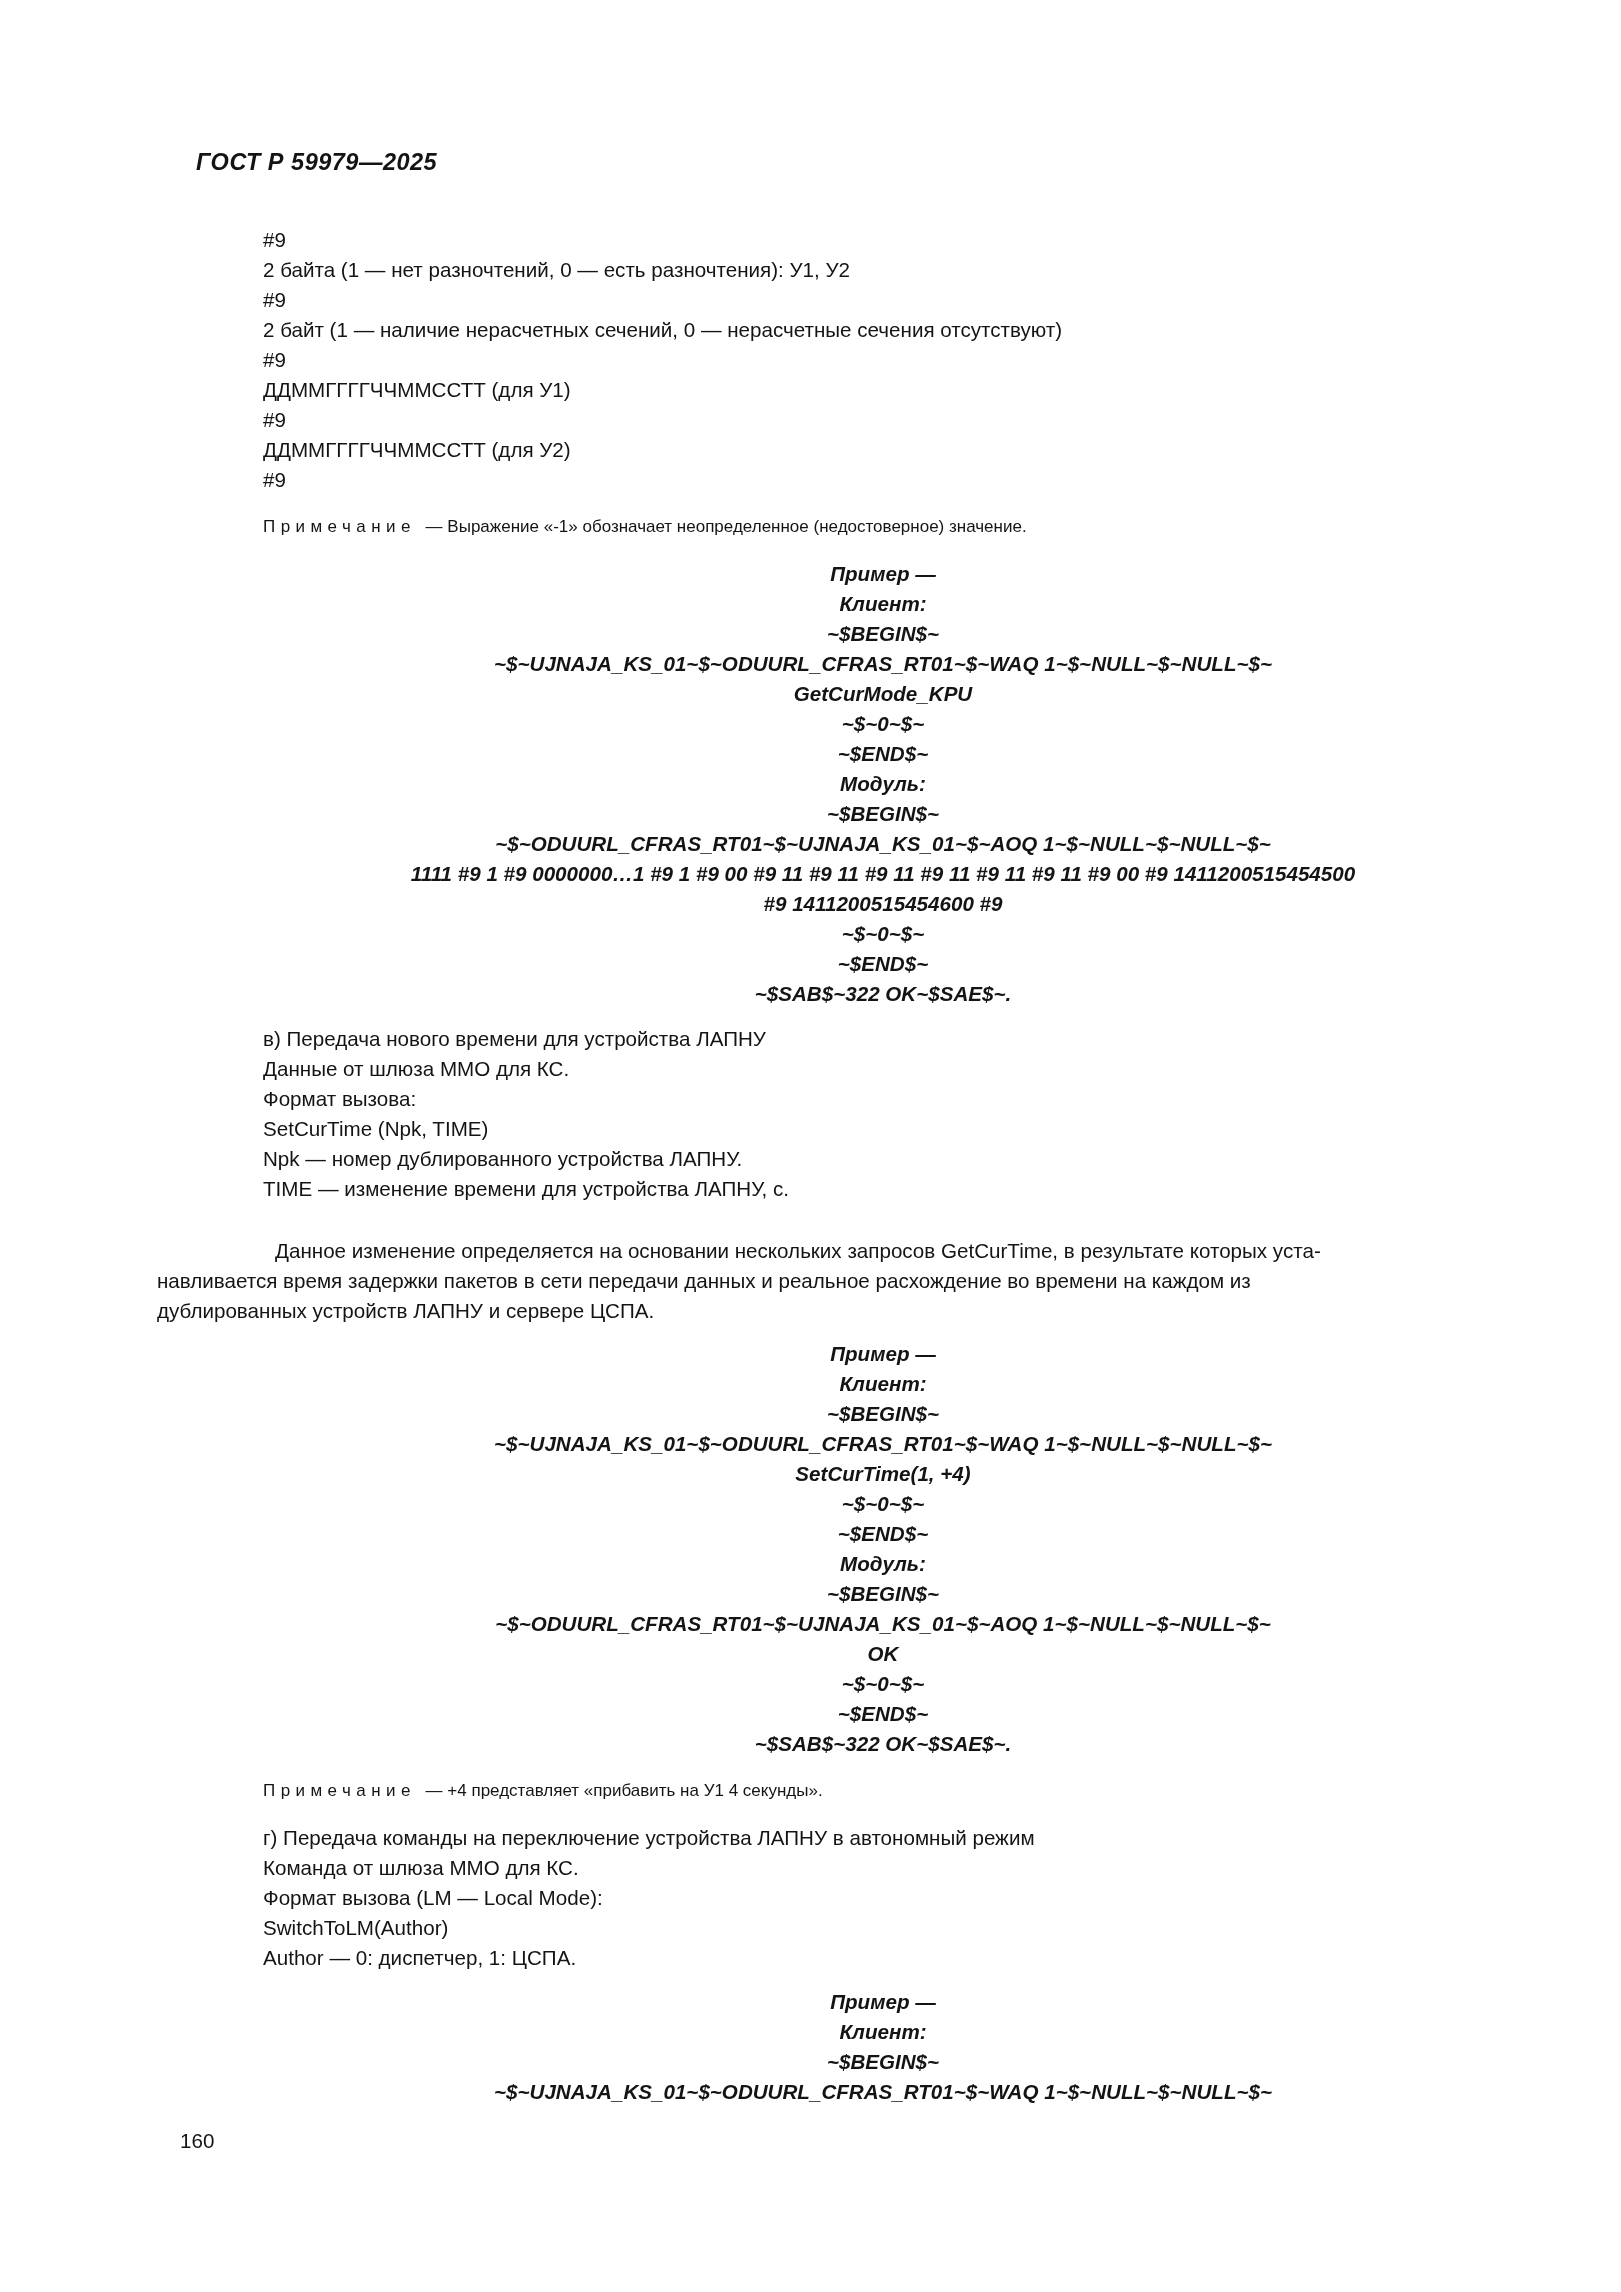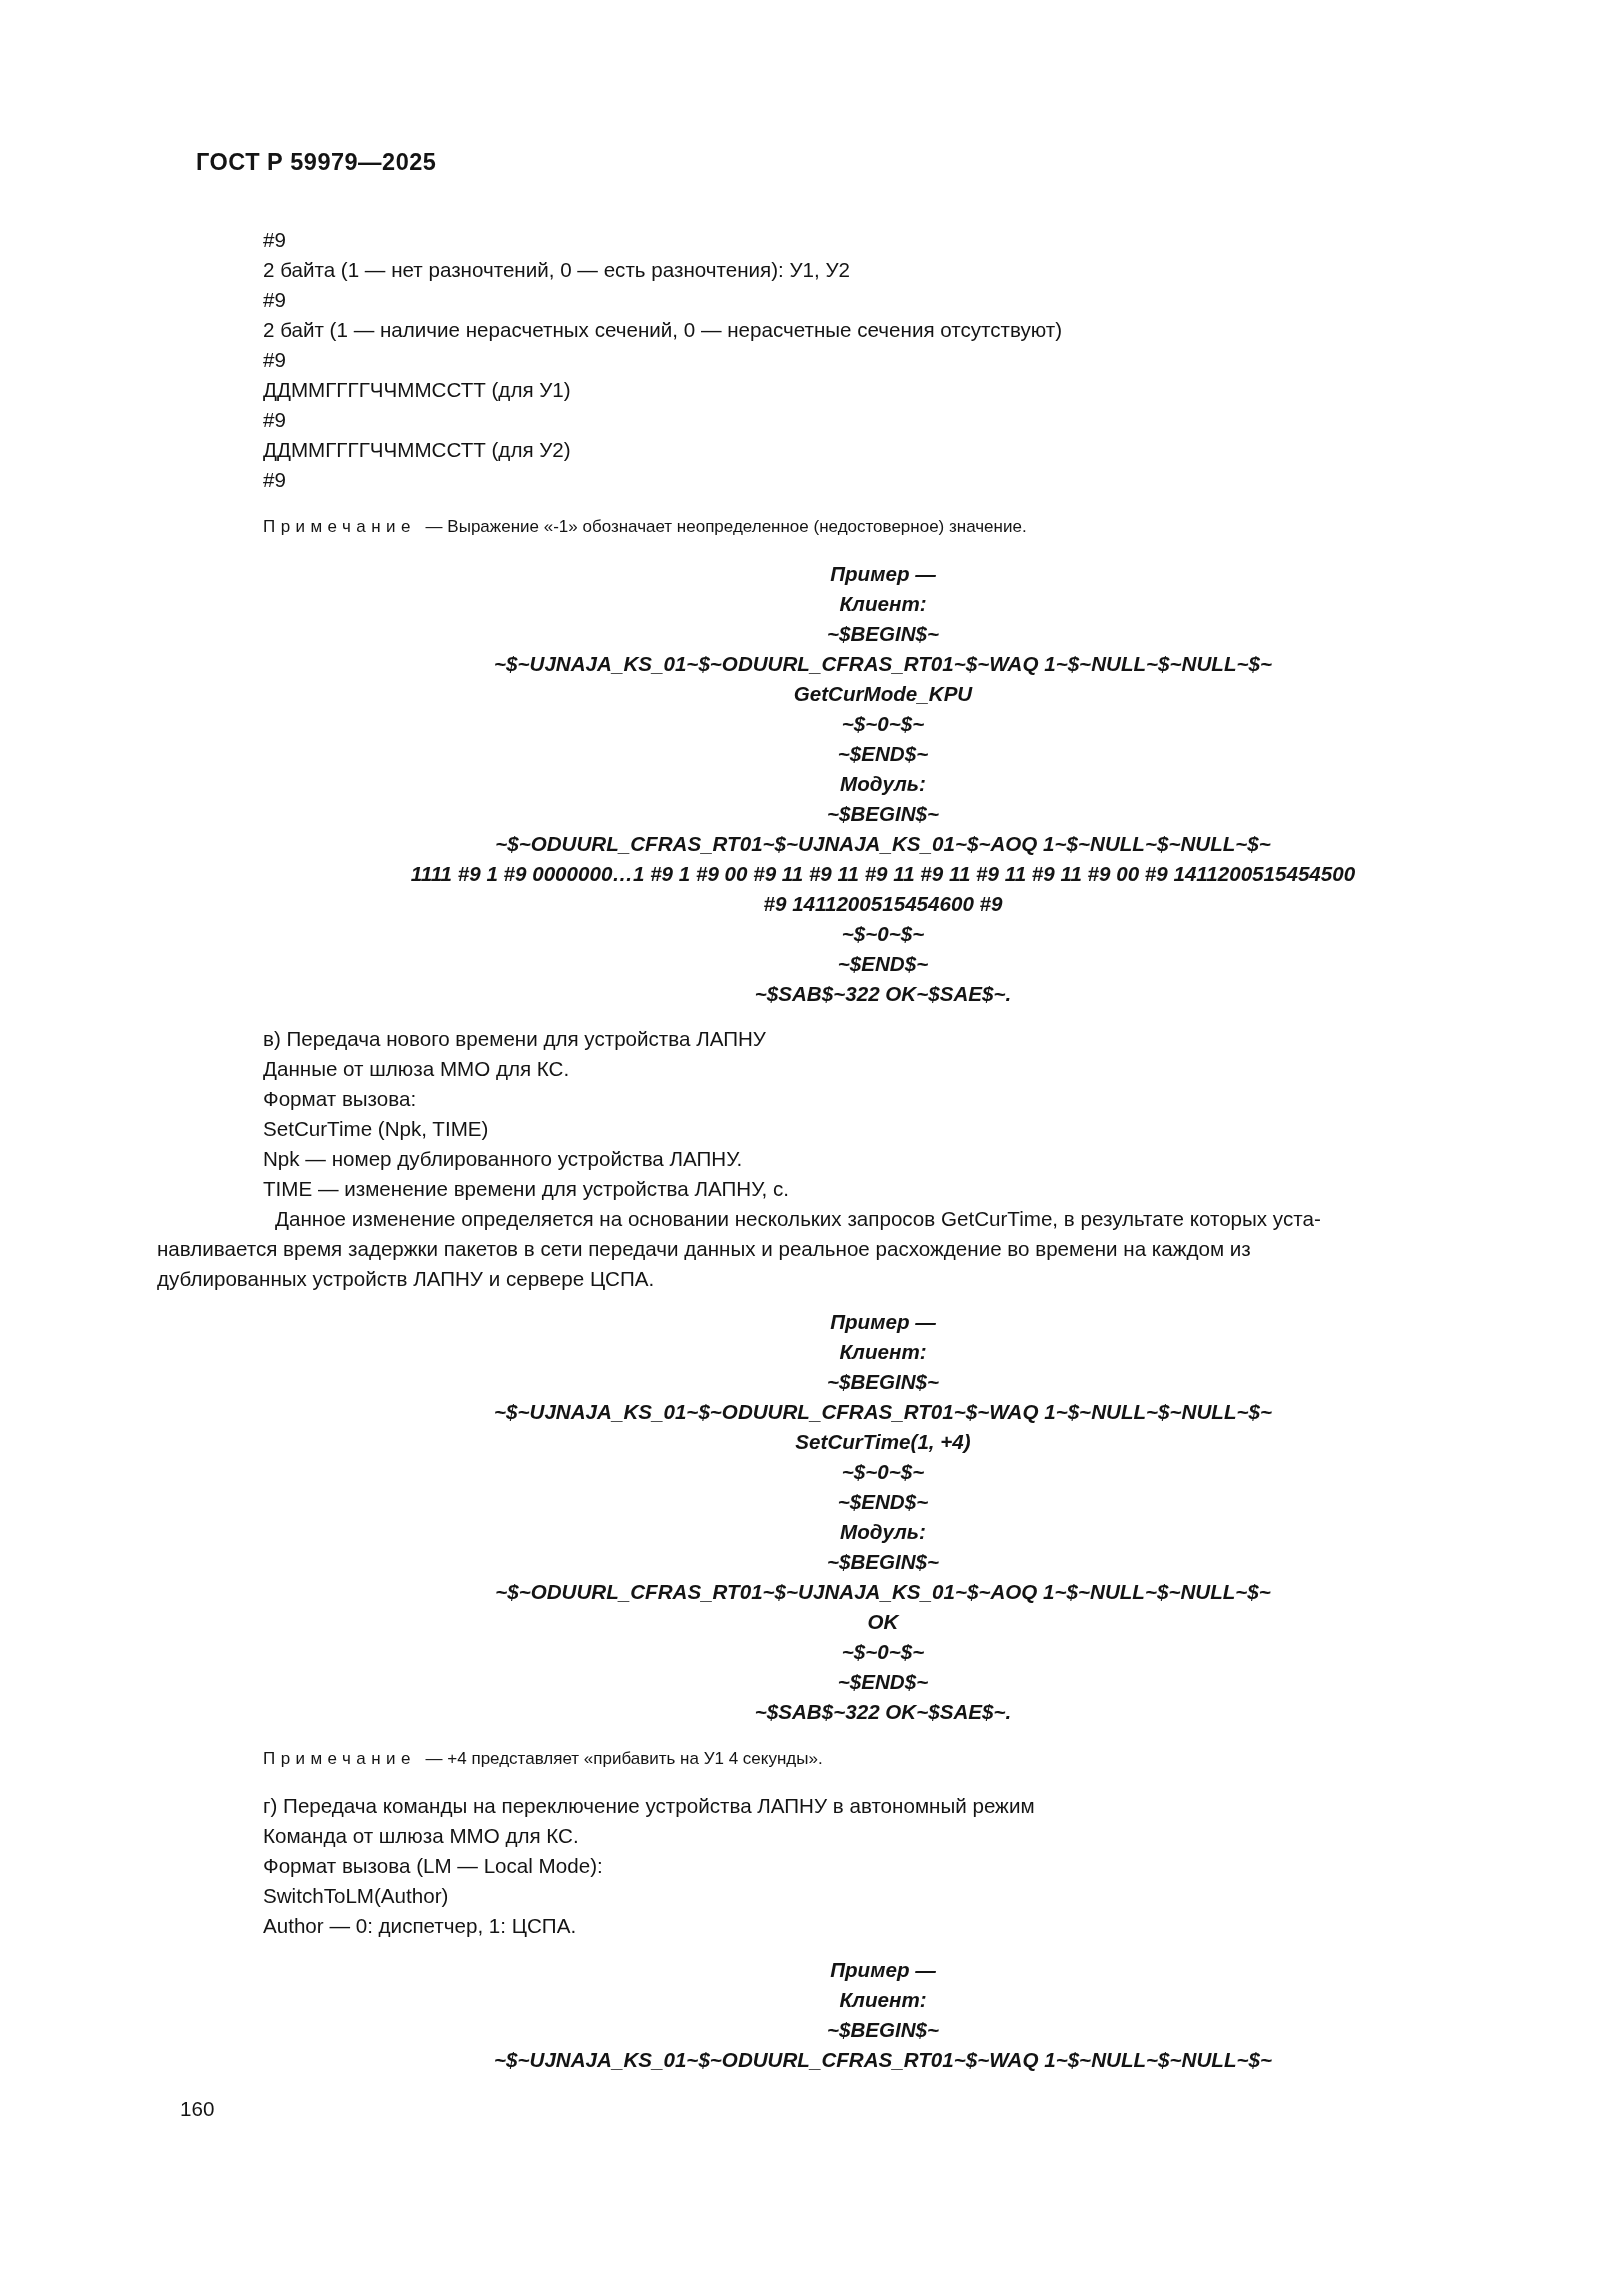--- a/index.html
+++ b/index.html
@@ -18,37 +18,39 @@
     box-sizing: border-box;
     width: 1621px;
     height: 2293px;
     padding: 149px 118px 0 157px;
   }
   .doc-header {
     font-size: 23.5px;
     font-weight: 700;
     letter-spacing: 0.5px;
     margin: 0 0 0 39px;
+    font-style: italic;
   }
   .content {
     margin-top: 49px;
   }
   .block {
     font-size: 20.6px;
     line-height: 30px;
   }
   .block .line {
     padding-left: 106px;
     white-space: pre-wrap;
   }
   .block.paragraph .line {
     padding-left: 0;
   }
   .block.paragraph .line:first-child {
     padding-left: 118px;
+    margin-top: 32px;
   }
   .block.example .line {
     font-weight: 700;
     font-style: italic;
   }
   .note {
     font-size: 17px;
     line-height: 30px;
     padding-left: 106px;
     margin: 17px 0;

